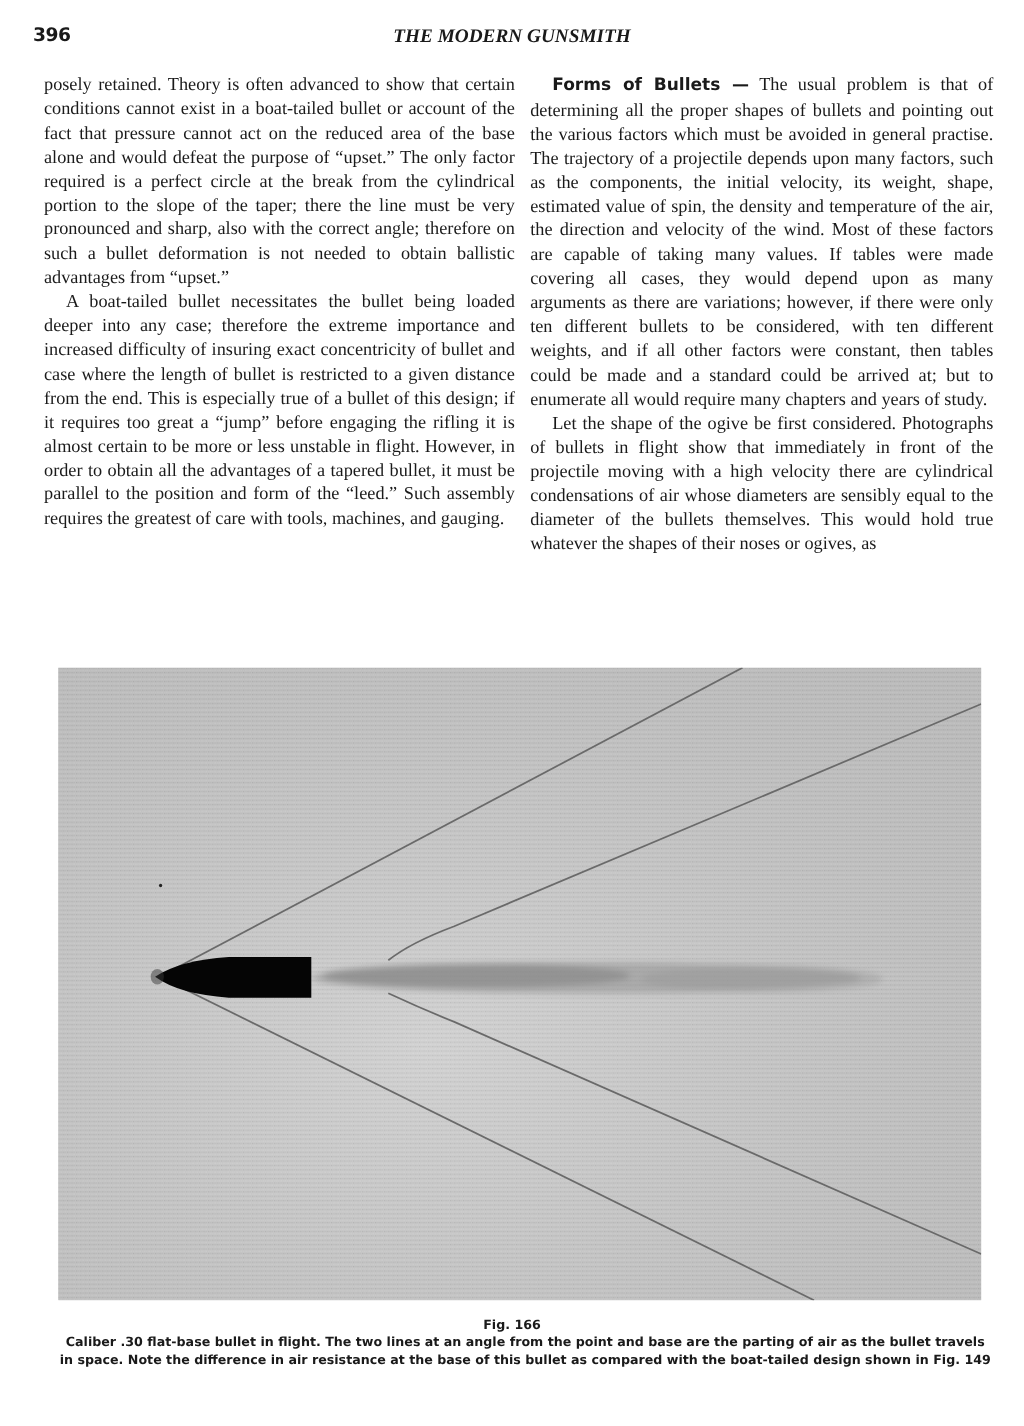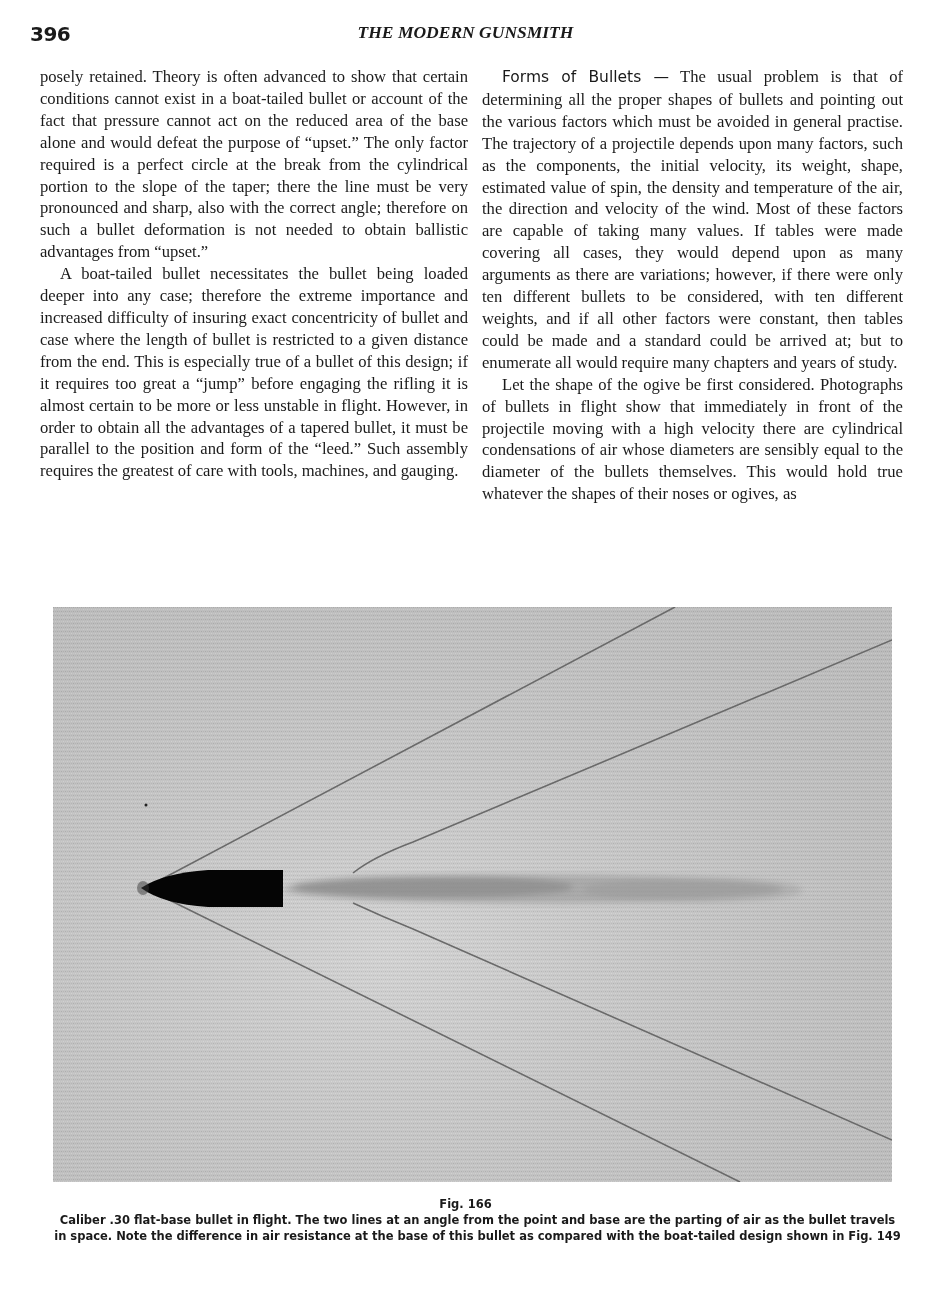--- a/index.html
+++ b/index.html
@@ -3,40 +3,40 @@
 <meta charset="utf-8">
 <style>
   html, body { margin: 0; padding: 0; }
   body {
     width: 931px; height: 1296px; background: #ffffff; position: relative;
     overflow: hidden; color: #1a1a1a;
     font-family: "Liberation Serif", "DejaVu Serif", serif;
   }
   .page-number {
     position: absolute; left: 30px; top: 22px;
-    font-family: "DejaVu Sans", sans-serif; font-weight: bold; font-size: 20px;
+    font-family: "DejaVu Sans", sans-serif; font-weight: bold; font-size: 17px;
     letter-spacing: -0.5px;
   }
   .running-head {
     position: absolute; left: 0; right: 0; top: 22px; text-align: center;
     font-family: "Liberation Serif", serif; font-weight: bold; font-size: 17.5px;
     letter-spacing: 0px;
     font-style: italic;
   }
   .col {
     position: absolute; top: 66px; width: 428px;
     font-size: 16.6px; line-height: 21.9px; text-align: justify;
     hyphens: none;
   }
   .col-left { left: 40px; }
   .col-right { left: 482px; width: 421px; }
   .col p { margin: 0; text-indent: 0; }
   .col p.indent { text-indent: 20px; }
   .col .lead-bold {
-    font-family: "DejaVu Sans", sans-serif; font-weight: normal; font-size: 15.5px;
+    font-family: "DejaVu Sans", sans-serif; font-weight: bold; font-size: 15.5px;
   }
   .figure {
     position: absolute; left: 53px; top: 607px; width: 839px; height: 575px;
     background: #c9c9c9;
   }
   .figure svg { display: block; }
   .fig-label {
     position: absolute; left: 0; right: 0; top: 1197px; text-align: center;
     font-family: "DejaVu Sans", sans-serif; font-weight: bold; font-size: 11.5px;
   }

